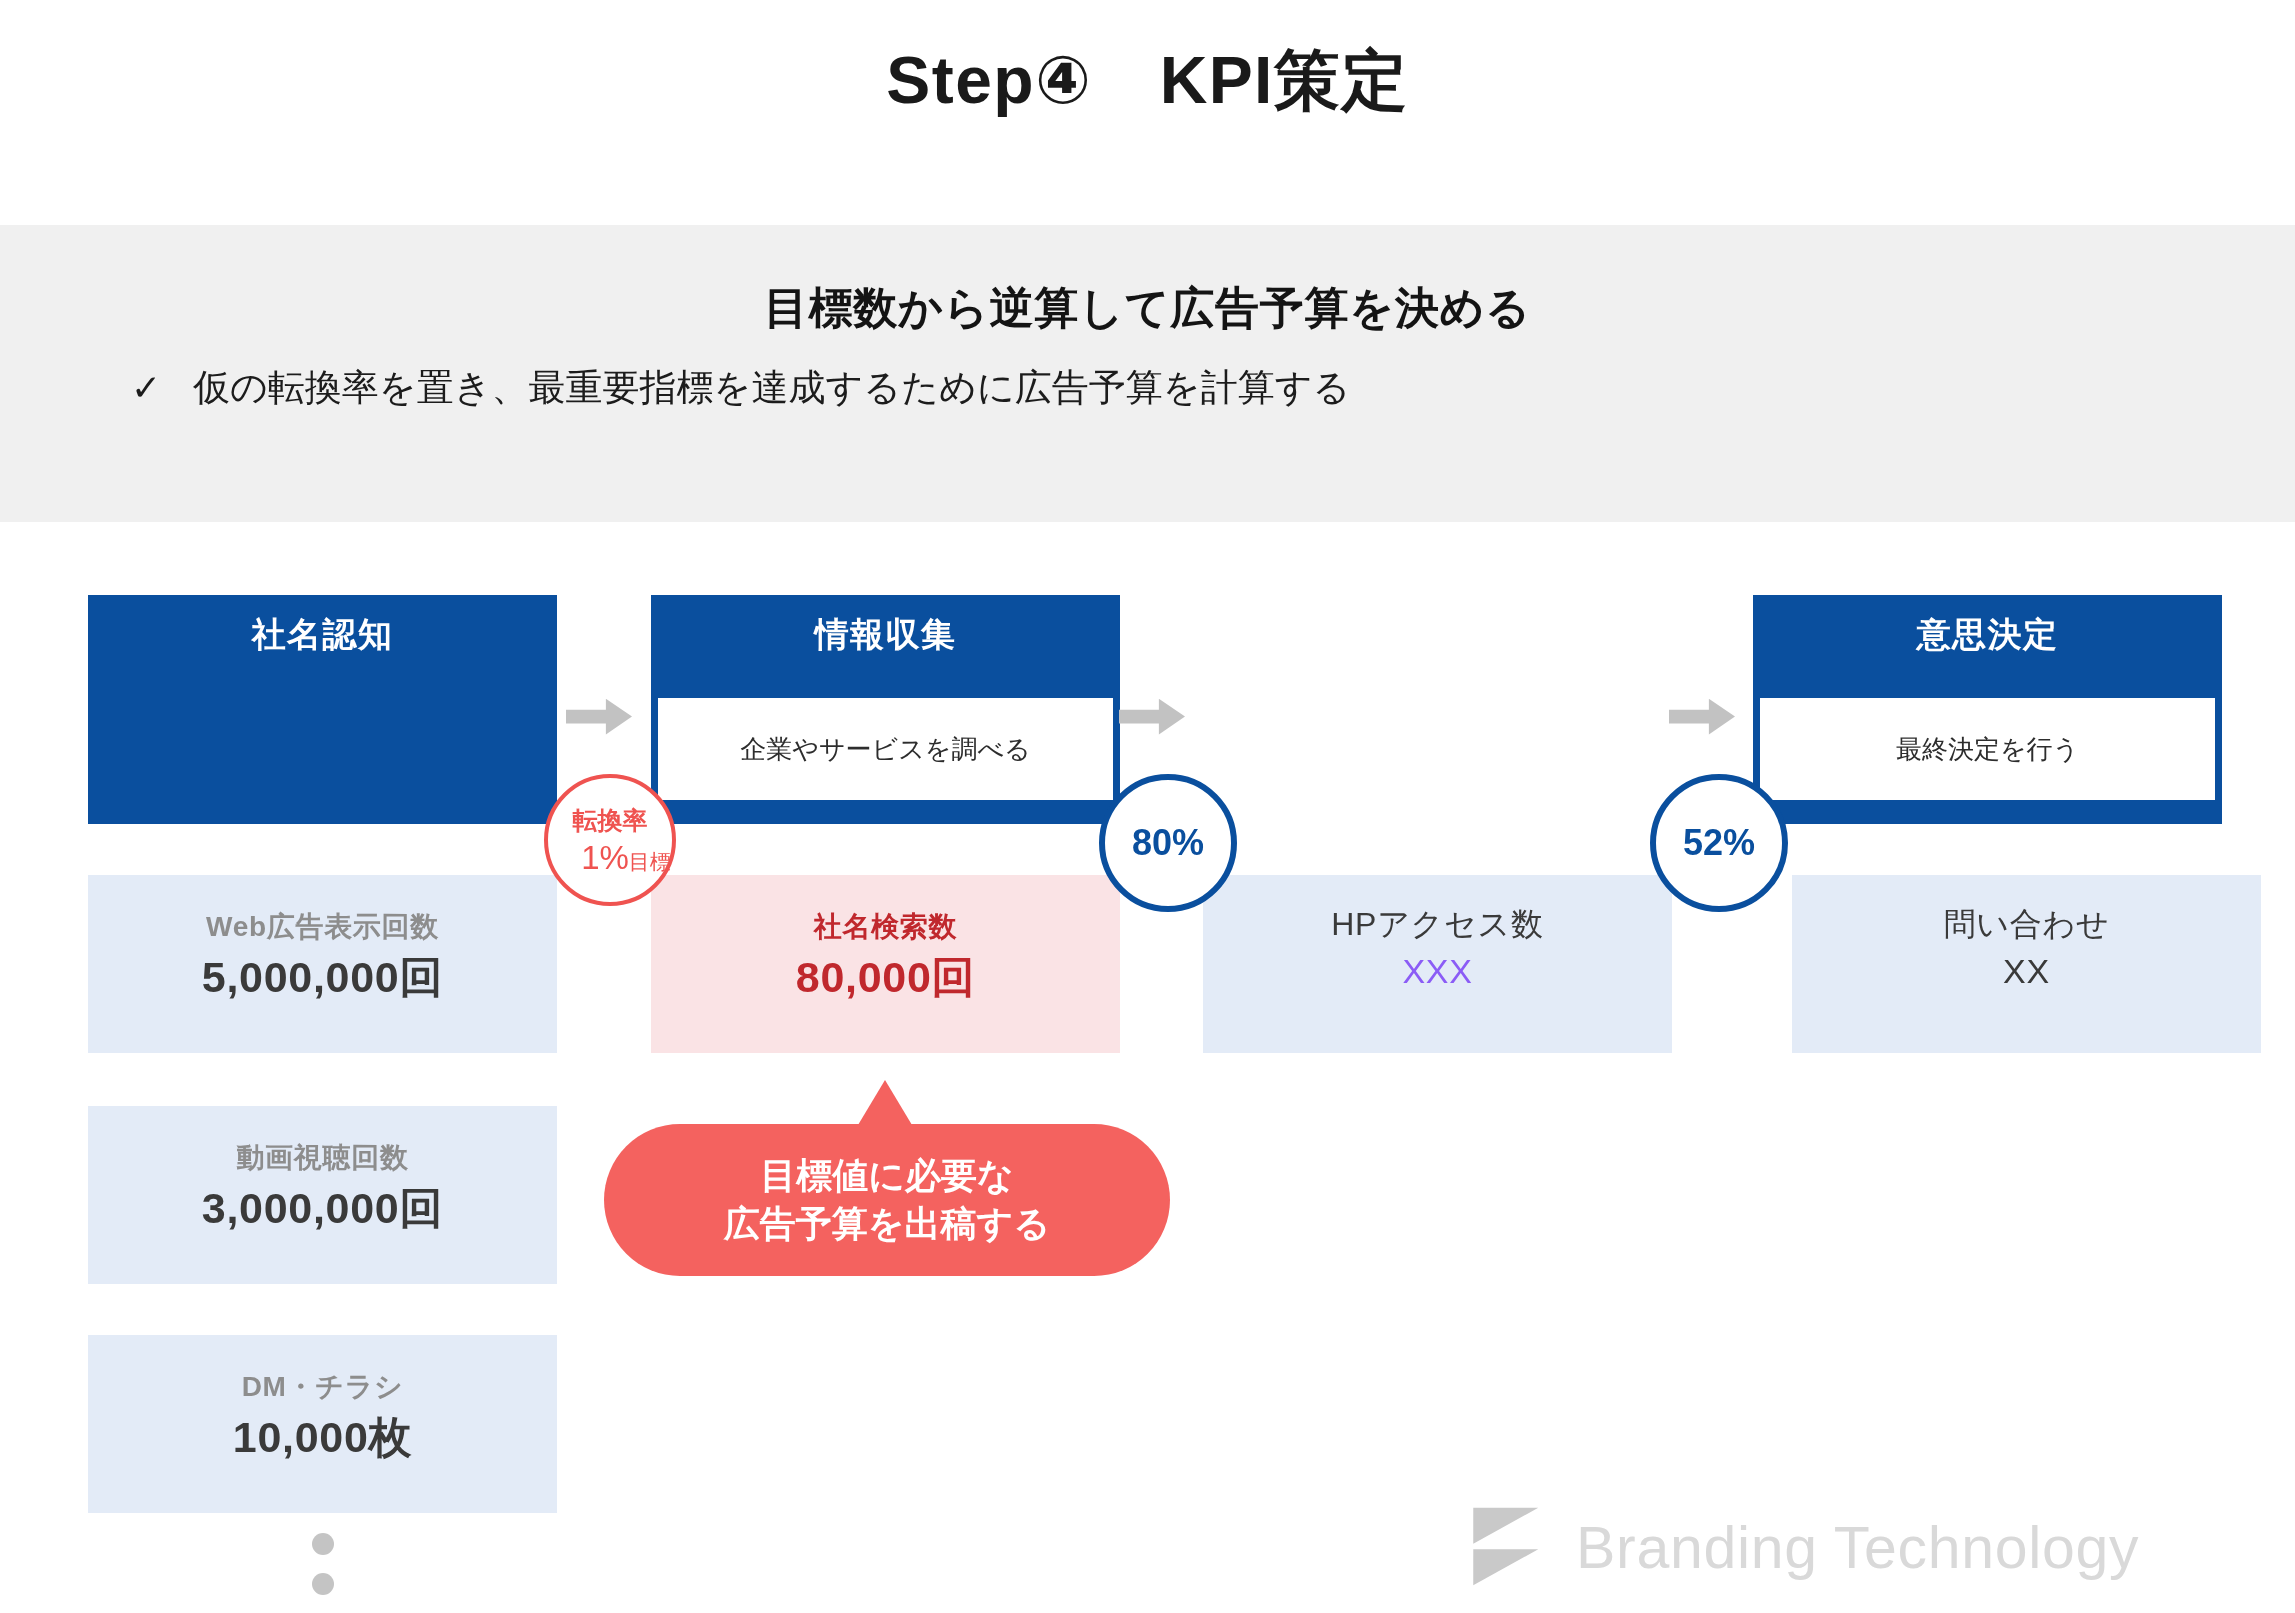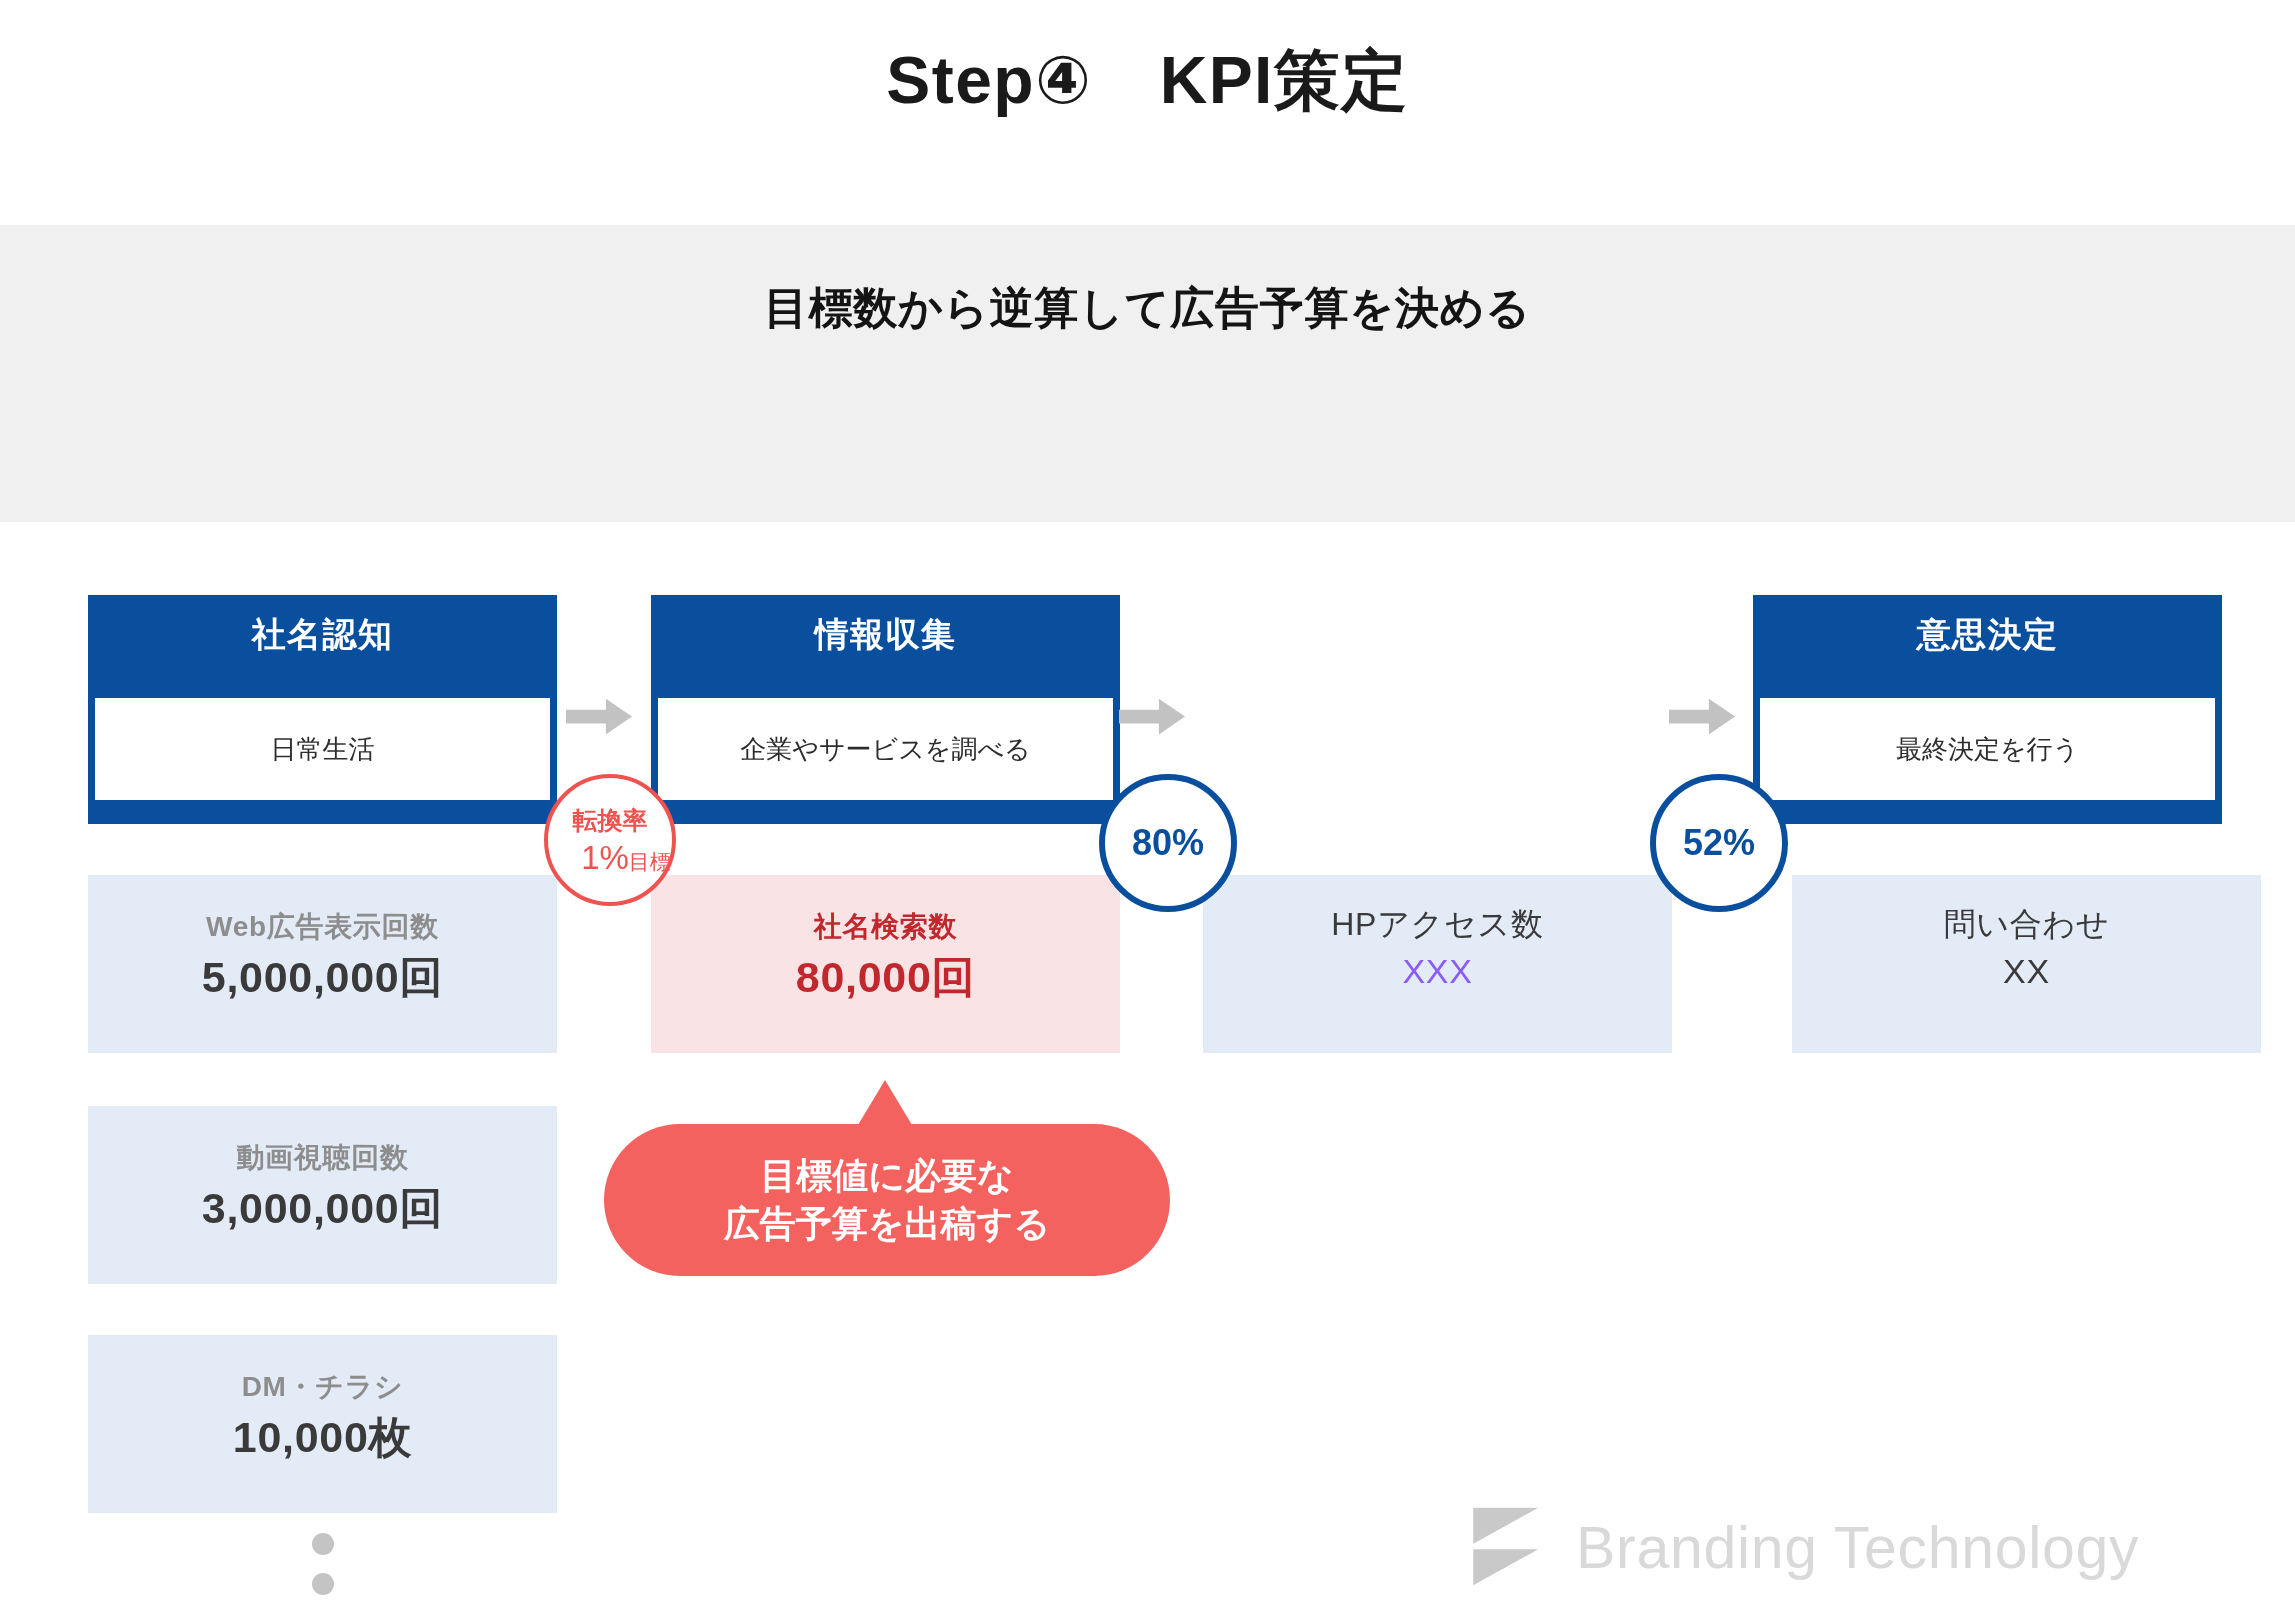--- a/index.html
+++ b/index.html
@@ -275,27 +275,27 @@
 </style>
 </head>
 <body>
 
 <div id="slide">
 
   <div class="slide-title">Step④　KPI策定</div>
 
   <div class="banner">
     <div class="banner-heading">目標数から逆算して広告予算を決める</div>
+    <div class="banner-bullet">
+      <span class="check">✓</span><span>仮の転換率を置き、最重要指標を達成するために広告予算を計算する</span>
+    </div>
   </div>
 
   <div class="stage stage-1">
     <div class="stage-title">社名認知</div>
-    <div class="stage-inner">
-      <span>日常生活</span>
-    </div>
   </div>
 
   <div class="stage stage-2">
     <div class="stage-title">情報収集</div>
     <div class="stage-inner">
       <span>企業やサービスを調べる</span>
     </div>
   </div>
 
 

